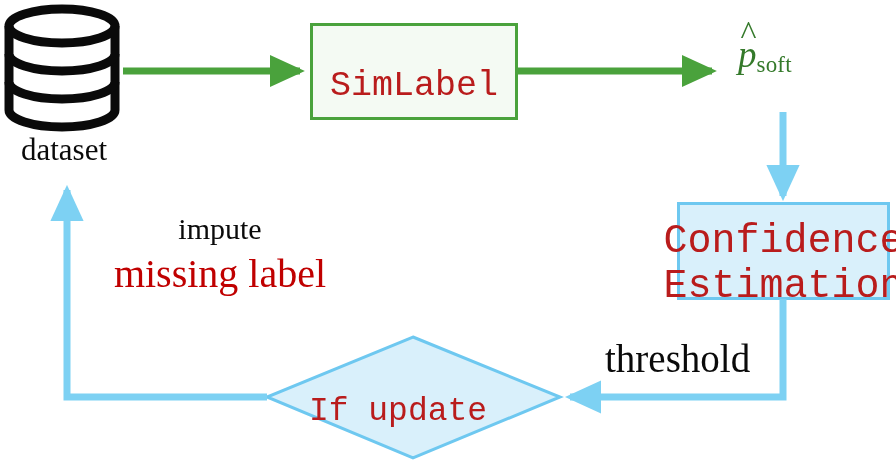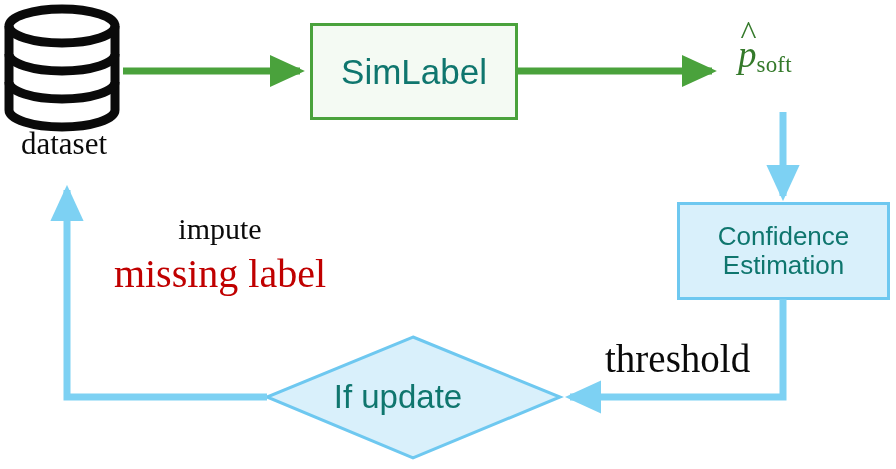--- a/index.html
+++ b/index.html
@@ -29,49 +29,50 @@
     font-family: "Liberation Serif", serif;
     white-space: nowrap;
     line-height: 1;
   }
   .node-text {
     position: absolute;
     display: flex;
     align-items: center;
     justify-content: center;
     text-align: center;
-    font-family: Liberation Sans, sans-serif;
-    color: #0f766e;
+    font-family: Liberation Mono, monospace;
+    color: #b91c1c;
+    margin-top: 14px;
   }
   #simlabel-text {
     left: 311px;
     top: 24px;
     width: 206px;
     height: 95px;
     font-size: 35px;
   }
   #confidence-text {
     left: 678px;
     top: 203px;
     width: 211px;
     height: 96px;
-    font-size: 26px;
+    font-size: 40px;
     line-height: 1.12;
     flex-direction: column;
   }
   #ifupdate-text {
     left: 267px;
     top: 371px;
     width: 262px;
     height: 52px;
     font-size: 33px;
   }
   #dataset-label {
     left: 0px;
-    top: 128px;
+    top: 134px;
     width: 128px;
     text-align: center;
     font-size: 31px;
     color: #0a0a0a;
   }
   #impute-label {
     left: 120px;
     top: 214px;
     width: 200px;
     text-align: center;

